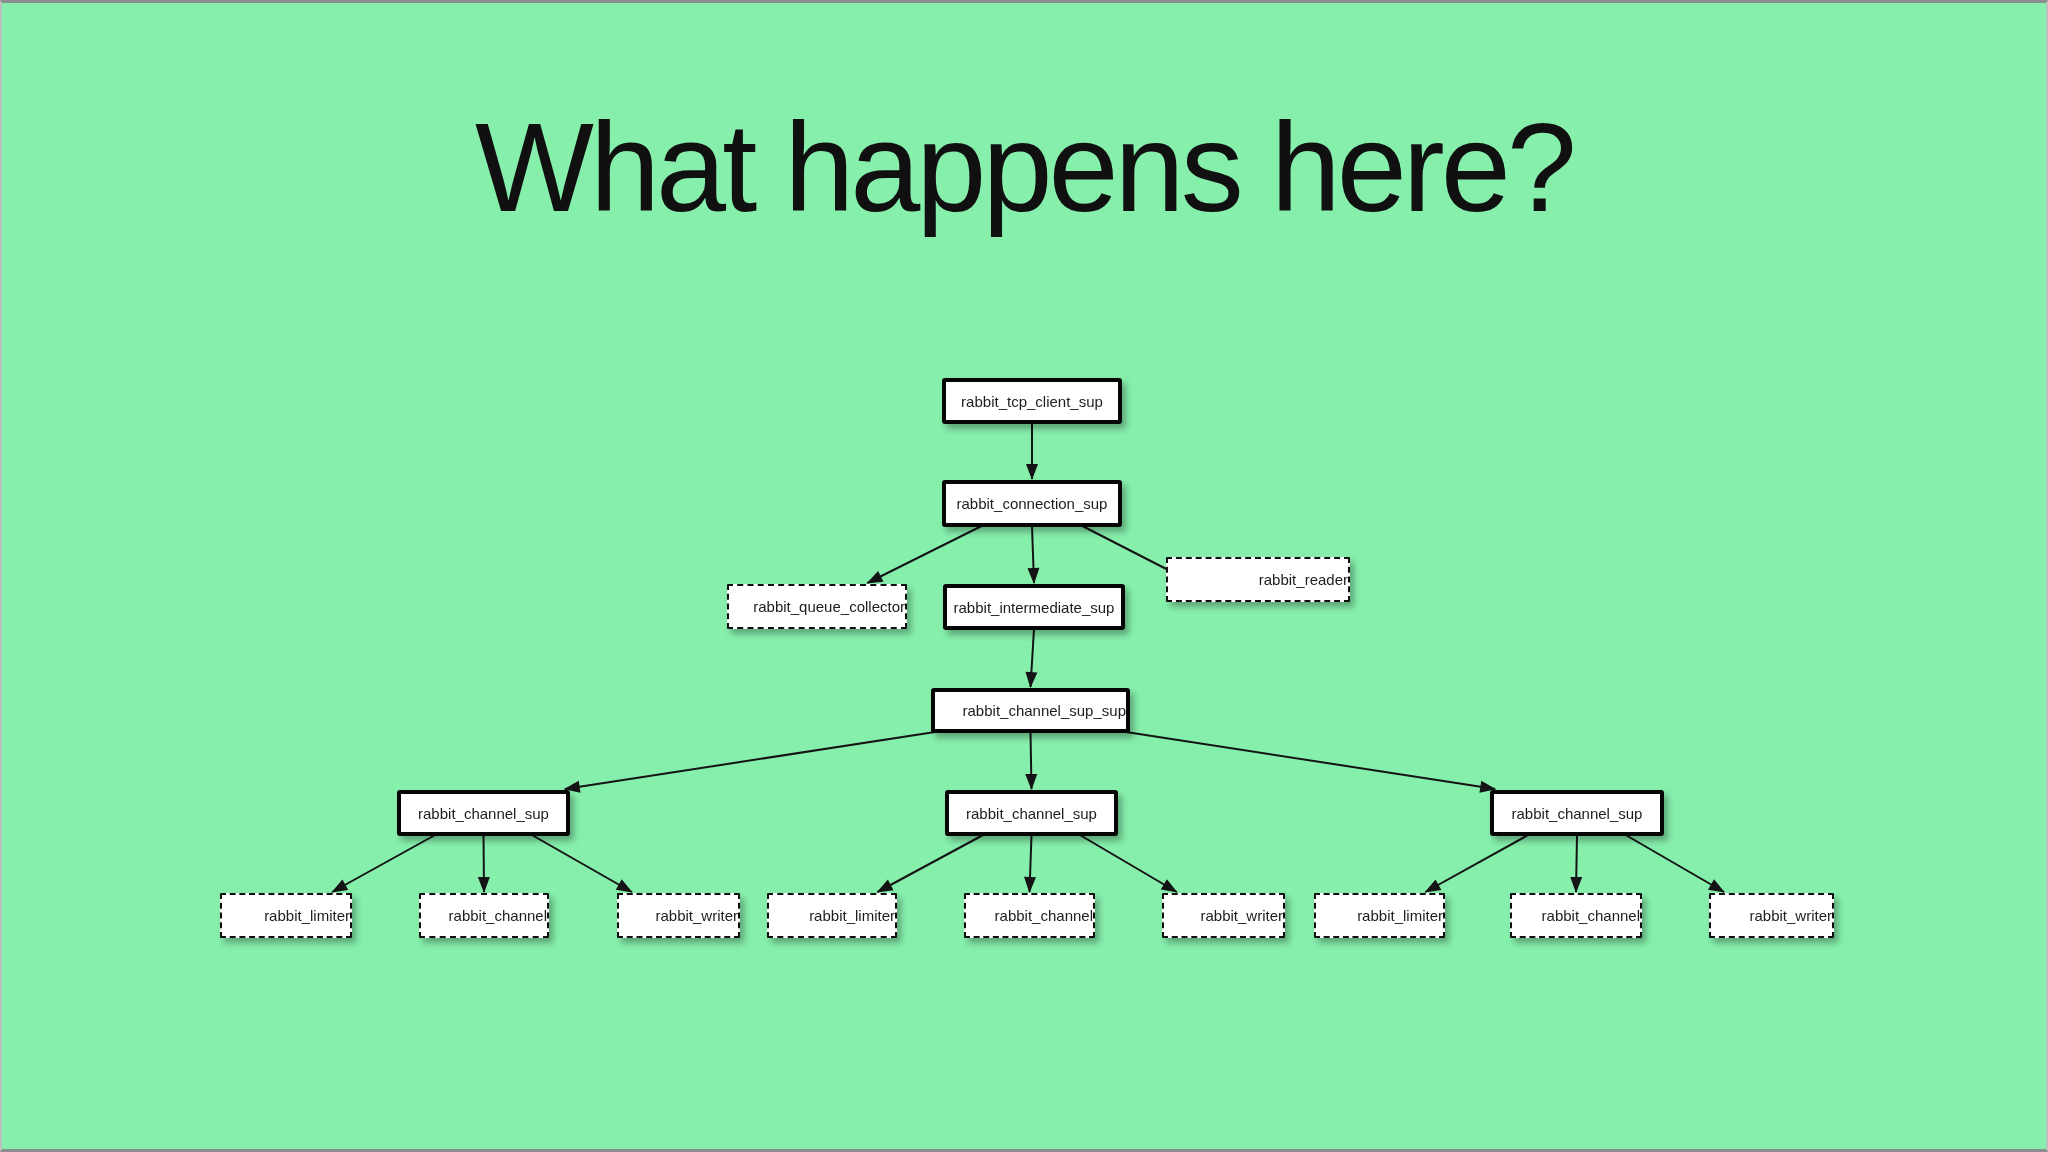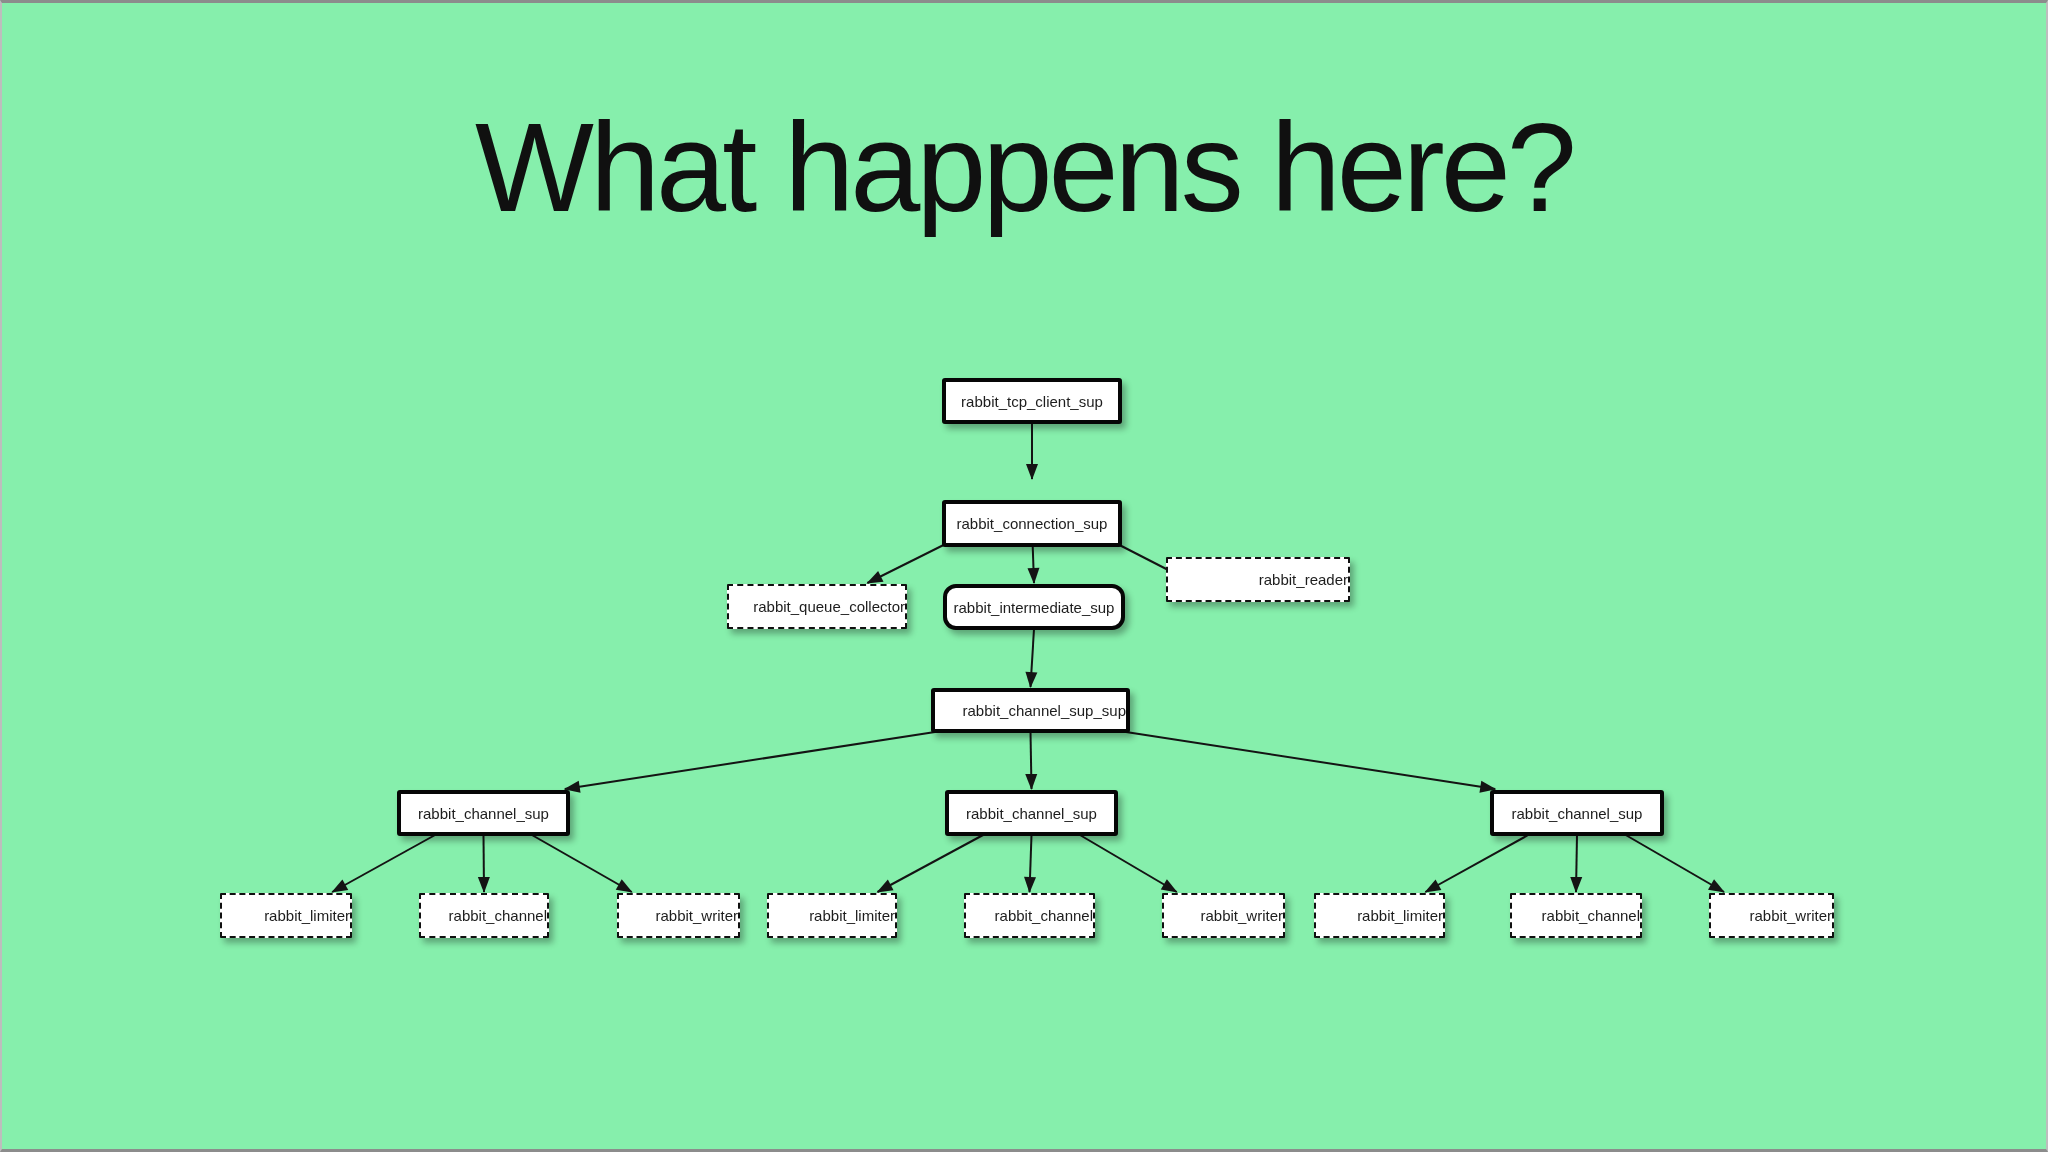--- a/index.html
+++ b/index.html
@@ -87,27 +87,27 @@
         <line x1="1029.5" y1="832" x2="1027.5" y2="889" stroke="#141414" stroke-width="2" marker-end="url(#arrow)"></line>
         <line x1="1077.94" y1="832" x2="1174.76" y2="889" stroke="#141414" stroke-width="2" marker-end="url(#arrow)"></line>
         <line x1="1526.28" y1="832" x2="1423.35" y2="889" stroke="#141414" stroke-width="2" marker-end="url(#arrow)"></line>
         <line x1="1575" y1="832" x2="1574" y2="889" stroke="#141414" stroke-width="2" marker-end="url(#arrow)"></line>
         <line x1="1623.72" y1="832" x2="1722" y2="889" stroke="#141414" stroke-width="2" marker-end="url(#arrow)"></line>
       </svg>
     <div id="node-layer">
         <div class="node solid" style="left: 940px; top: 375px; width: 180px; height: 46px; color: rgb(29, 29, 29);">
           <span>rabbit_tcp_client_sup</span>
         </div>
-        <div class="node solid" style="left: 940px; top: 497px; width: 180px; height: 47px; color: rgb(29, 29, 29);">
+        <div class="node solid" style="left: 940px; top: 477px; width: 180px; height: 47px; color: rgb(29, 29, 29);">
           <span>rabbit_connection_sup</span>
         </div>
         <div class="node dashed" style="left: 725px; top: 581px; width: 180px; height: 45px; color: rgb(29, 29, 29);">
           <span>rabbit_queue_collector</span>
         </div>
-        <div class="node solid" style="left: 941px; top: 581px; width: 182px; height: 46px; color: rgb(29, 29, 29); border-radius: 13px;">
+        <div class="node solid" style="left: 941px; top: 581px; width: 182px; height: 46px; color: rgb(29, 29, 29);">
           <span>rabbit_intermediate_sup</span>
         </div>
         <div class="node dashed" style="left: 1164px; top: 554px; width: 184px; height: 45px; color: rgb(29, 29, 29);">
           <span>rabbit_reader</span>
         </div>
         <div class="node solid" style="left: 929px; top: 685px; width: 199px; height: 45px; color: rgb(29, 29, 29); justify-content: flex-end;">
           <span>rabbit_channel_sup_sup</span>
         </div>
         <div class="node solid" style="left: 395px; top: 787px; width: 173px; height: 46px; color: rgb(29, 29, 29);">
           <span>rabbit_channel_sup</span>

